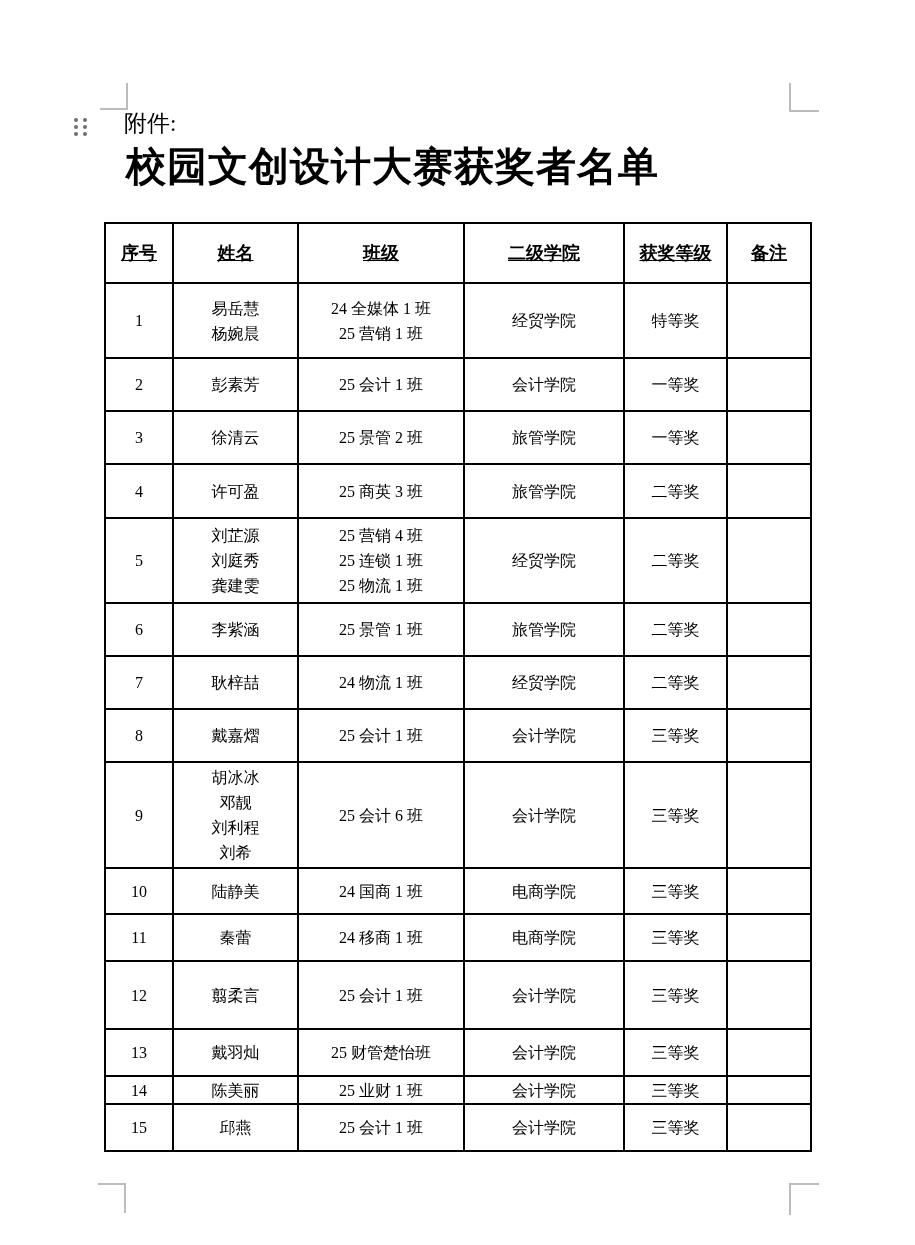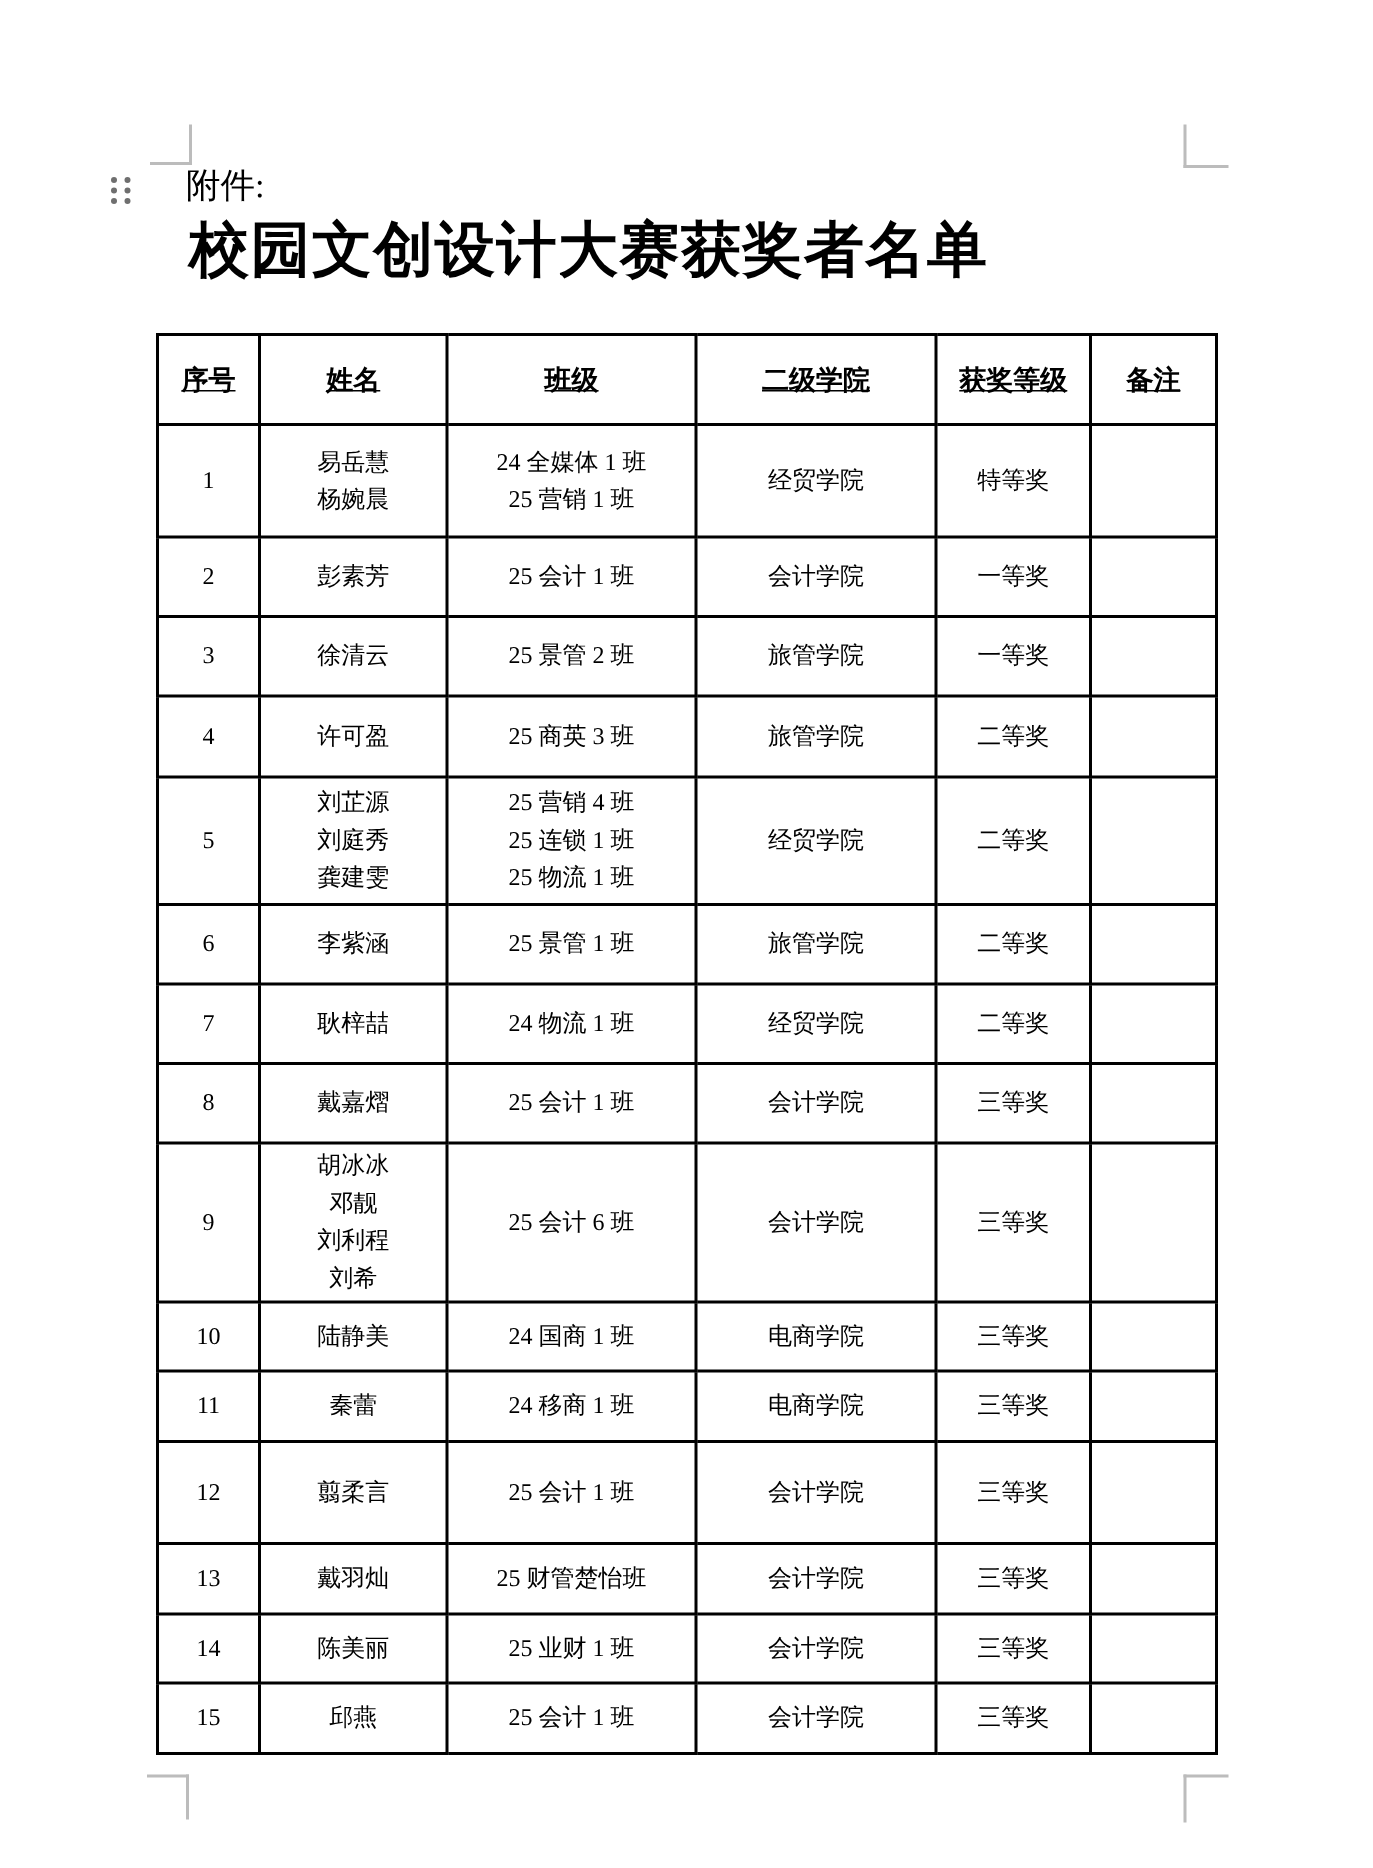--- a/index.html
+++ b/index.html
@@ -258,21 +258,21 @@
           <td>
             <div class="cell-line">戴羽灿</div>
           </td>
           <td>
             <div class="cell-line">25 财管楚怡班</div>
           </td>
           <td>会计学院</td>
           <td>三等奖</td>
           <td></td>
         </tr>
-        <tr style="height: 46px;">
+        <tr style="height: 28px;">
           <td>14</td>
           <td>
             <div class="cell-line">陈美丽</div>
           </td>
           <td>
             <div class="cell-line">25 业财 1 班</div>
           </td>
           <td>会计学院</td>
           <td>三等奖</td>
           <td></td>

